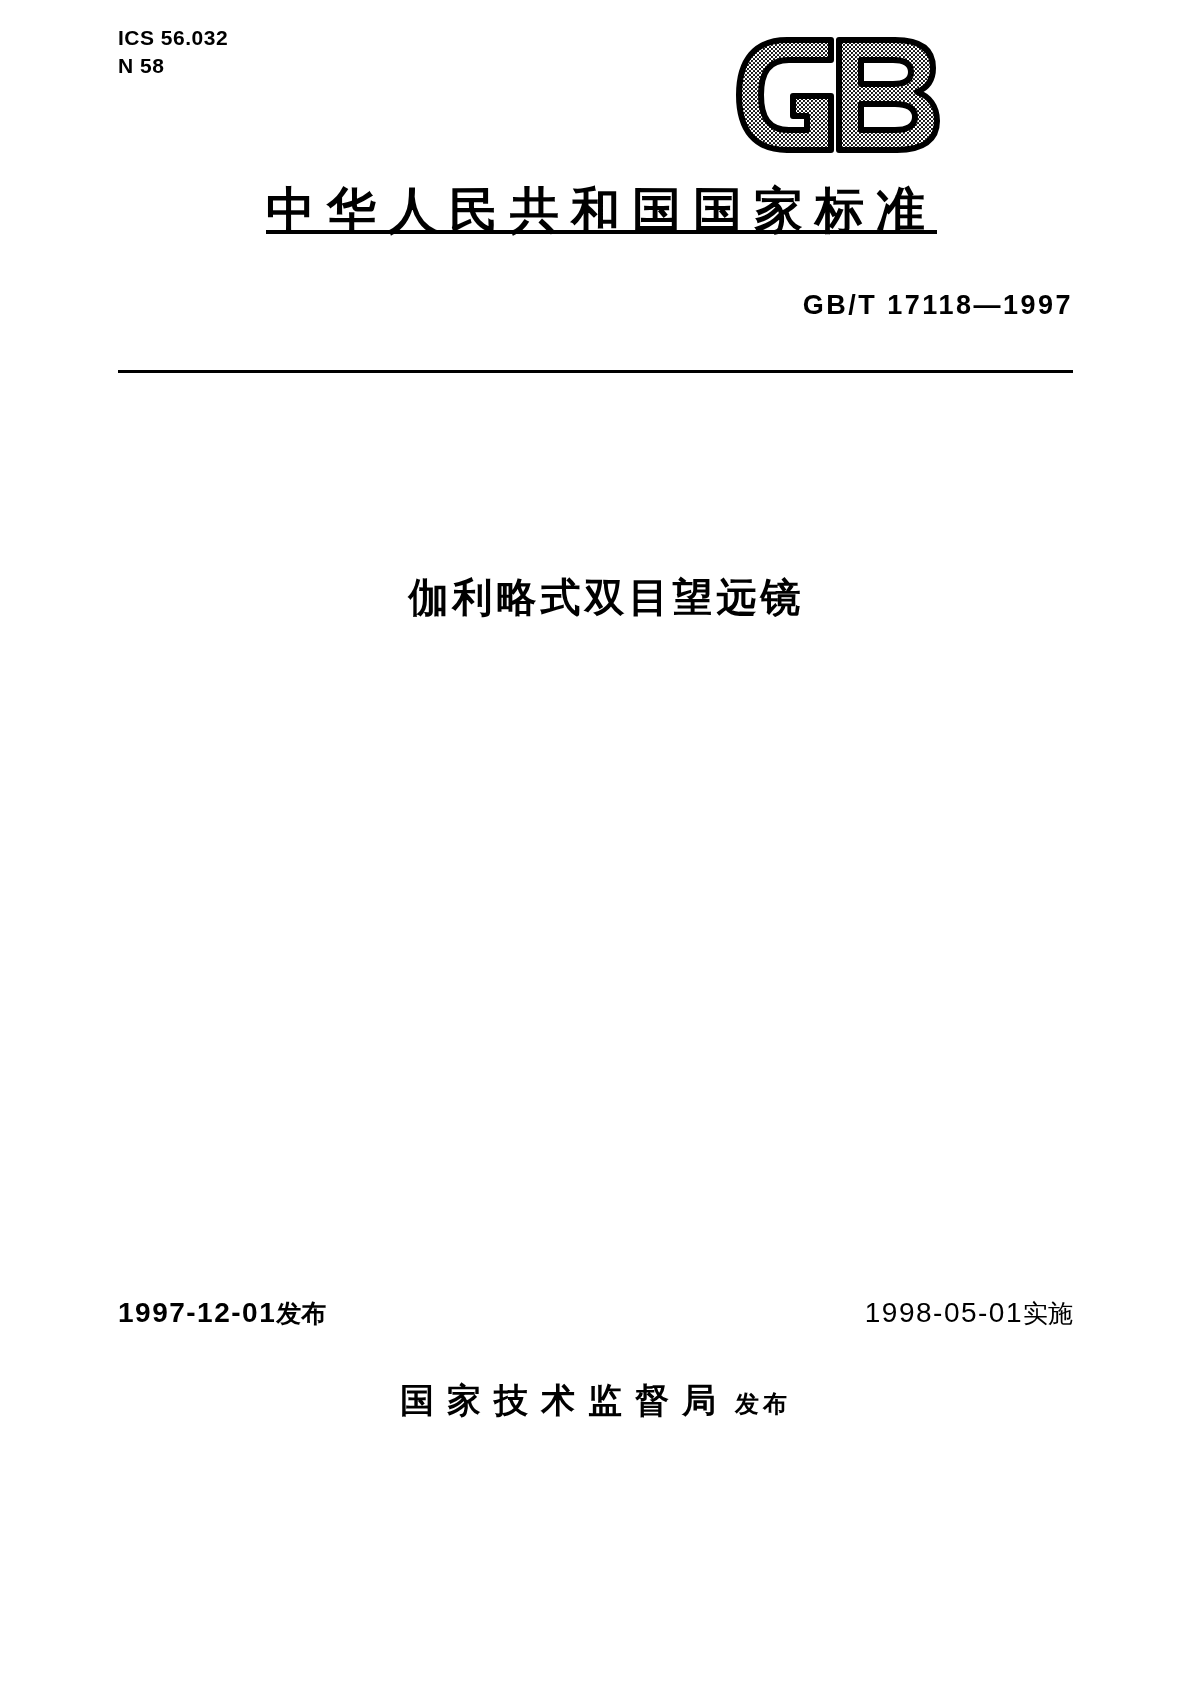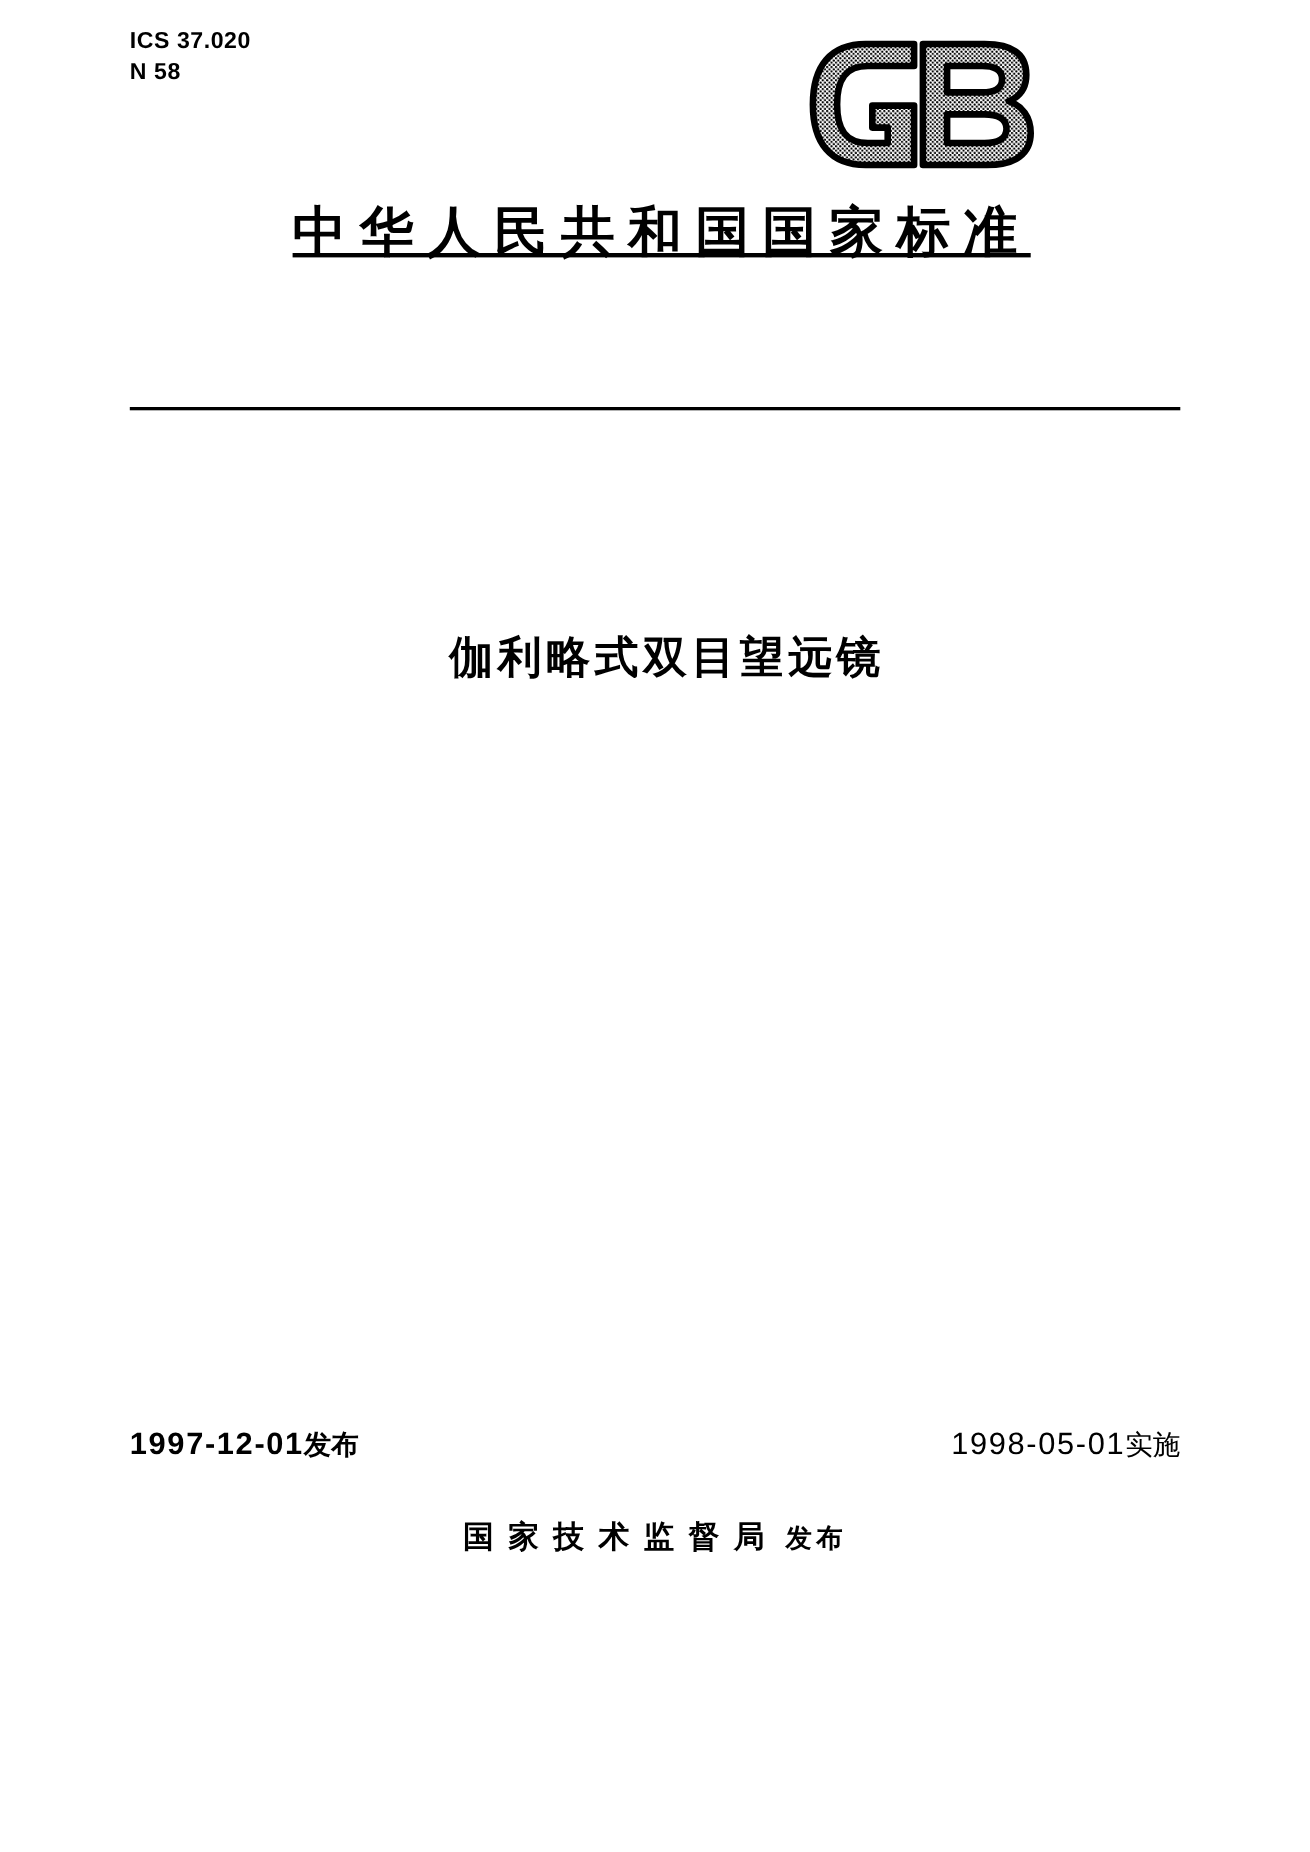--- a/index.html
+++ b/index.html
@@ -144,38 +144,38 @@
     position: absolute;
     left: 0;
     right: 0;
     top: 1378px;
     text-align: center;
     white-space: nowrap;
   }
   .publisher .org {
     font-family: Liberation Serif, serif;
     font-weight: bold;
-    font-size: 28px;
+    font-size: 34px;
     letter-spacing: 13px;
   }
   .publisher .verb {
     font-family: "DejaVu Sans", sans-serif;
     font-weight: bold;
     font-size: 24px;
     letter-spacing: 4px;
     margin-left: 6px;
   }
 </style>
 </head>
 <body>
 
 <div class="page">
 
   <div class="ics-block">
-    <div>ICS 37.020</div>
+    <div>ICS 56.032</div>
     <div>N 58</div>
   </div>
 
   <div class="gb-logo">
     <svg width="210" height="118" viewBox="0 0 210 118" xmlns="http://www.w3.org/2000/svg">
       <defs>
         <pattern id="hatch" width="4" height="4" patternUnits="userSpaceOnUse">
           <rect width="4" height="4" fill="#ffffff"></rect>
           <circle cx="1" cy="1" r="1.05" fill="#000000"></circle>
           <circle cx="3" cy="3" r="1.05" fill="#000000"></circle>
@@ -187,20 +187,21 @@
 
       <path d="M104 4 L160 4 C186 4 198 14 198 32 C198 44 192 52 182 56 C194 60 202 70 202 85
                C202 104 188 114 162 114 L104 114 Z
                M126 24 L126 48 L158 48 C170 48 176 44 176 36 C176 28 170 24 158 24 Z
                M126 68 L126 94 L160 94 C172 94 180 90 180 81 C180 72 172 68 160 68 Z" fill="url(#hatch)" stroke="#000000" stroke-width="6" stroke-linejoin="round" fill-rule="evenodd"></path>
     </svg>
   </div>
 
   <div class="national-title">中华人民共和国国家标准</div>
 
+  <div class="std-number">GB/T 17118—1997</div>
 
   <div class="header-rule"></div>
 
   <div class="doc-title-cn">伽利略式双目望远镜</div>
 
   <div class="date-issue">
     <span>1997-12-01</span><span class="date-cn">发布</span>
   </div>
 
   <div class="date-impl">

